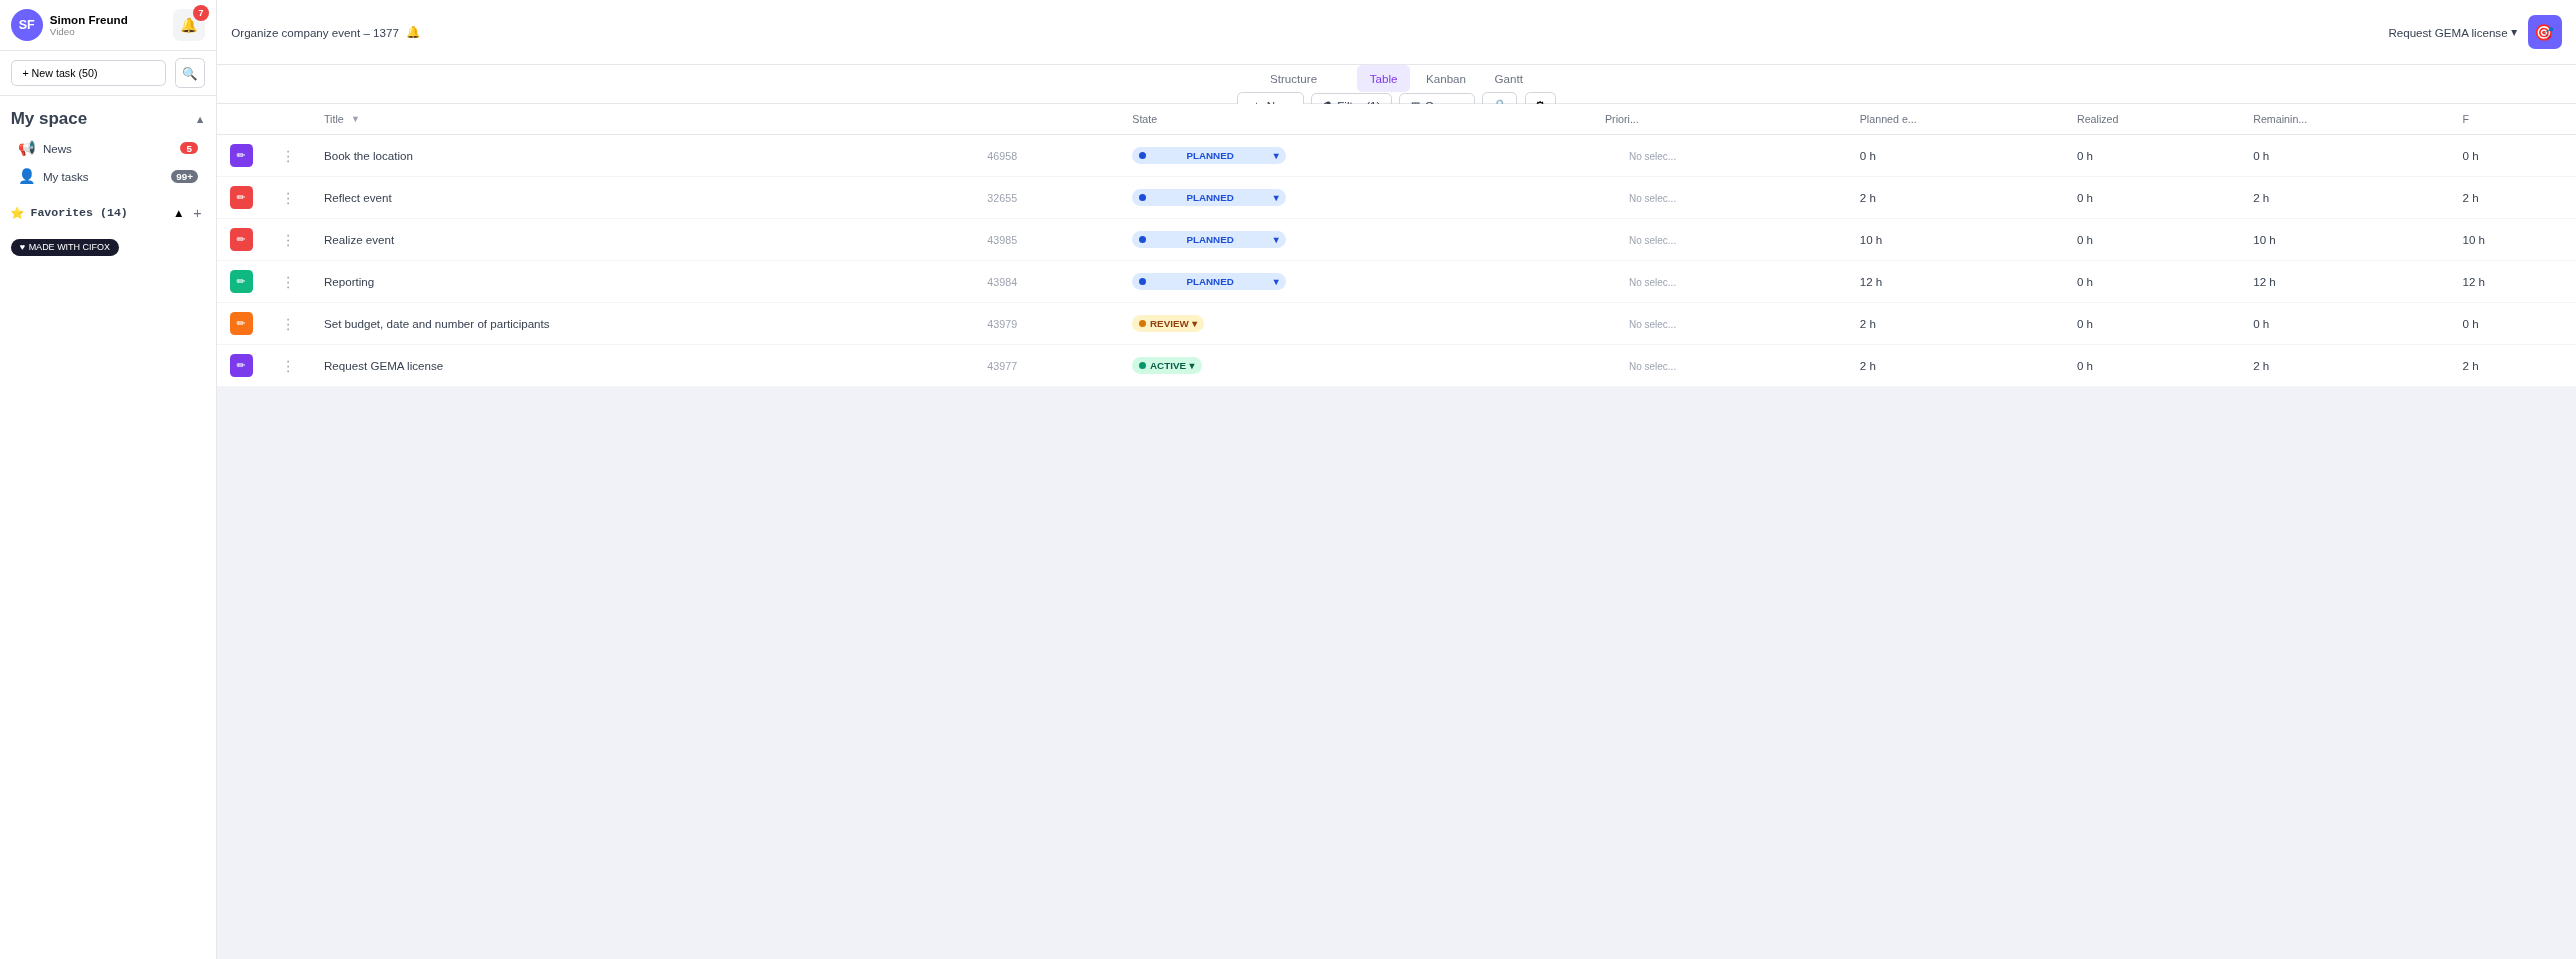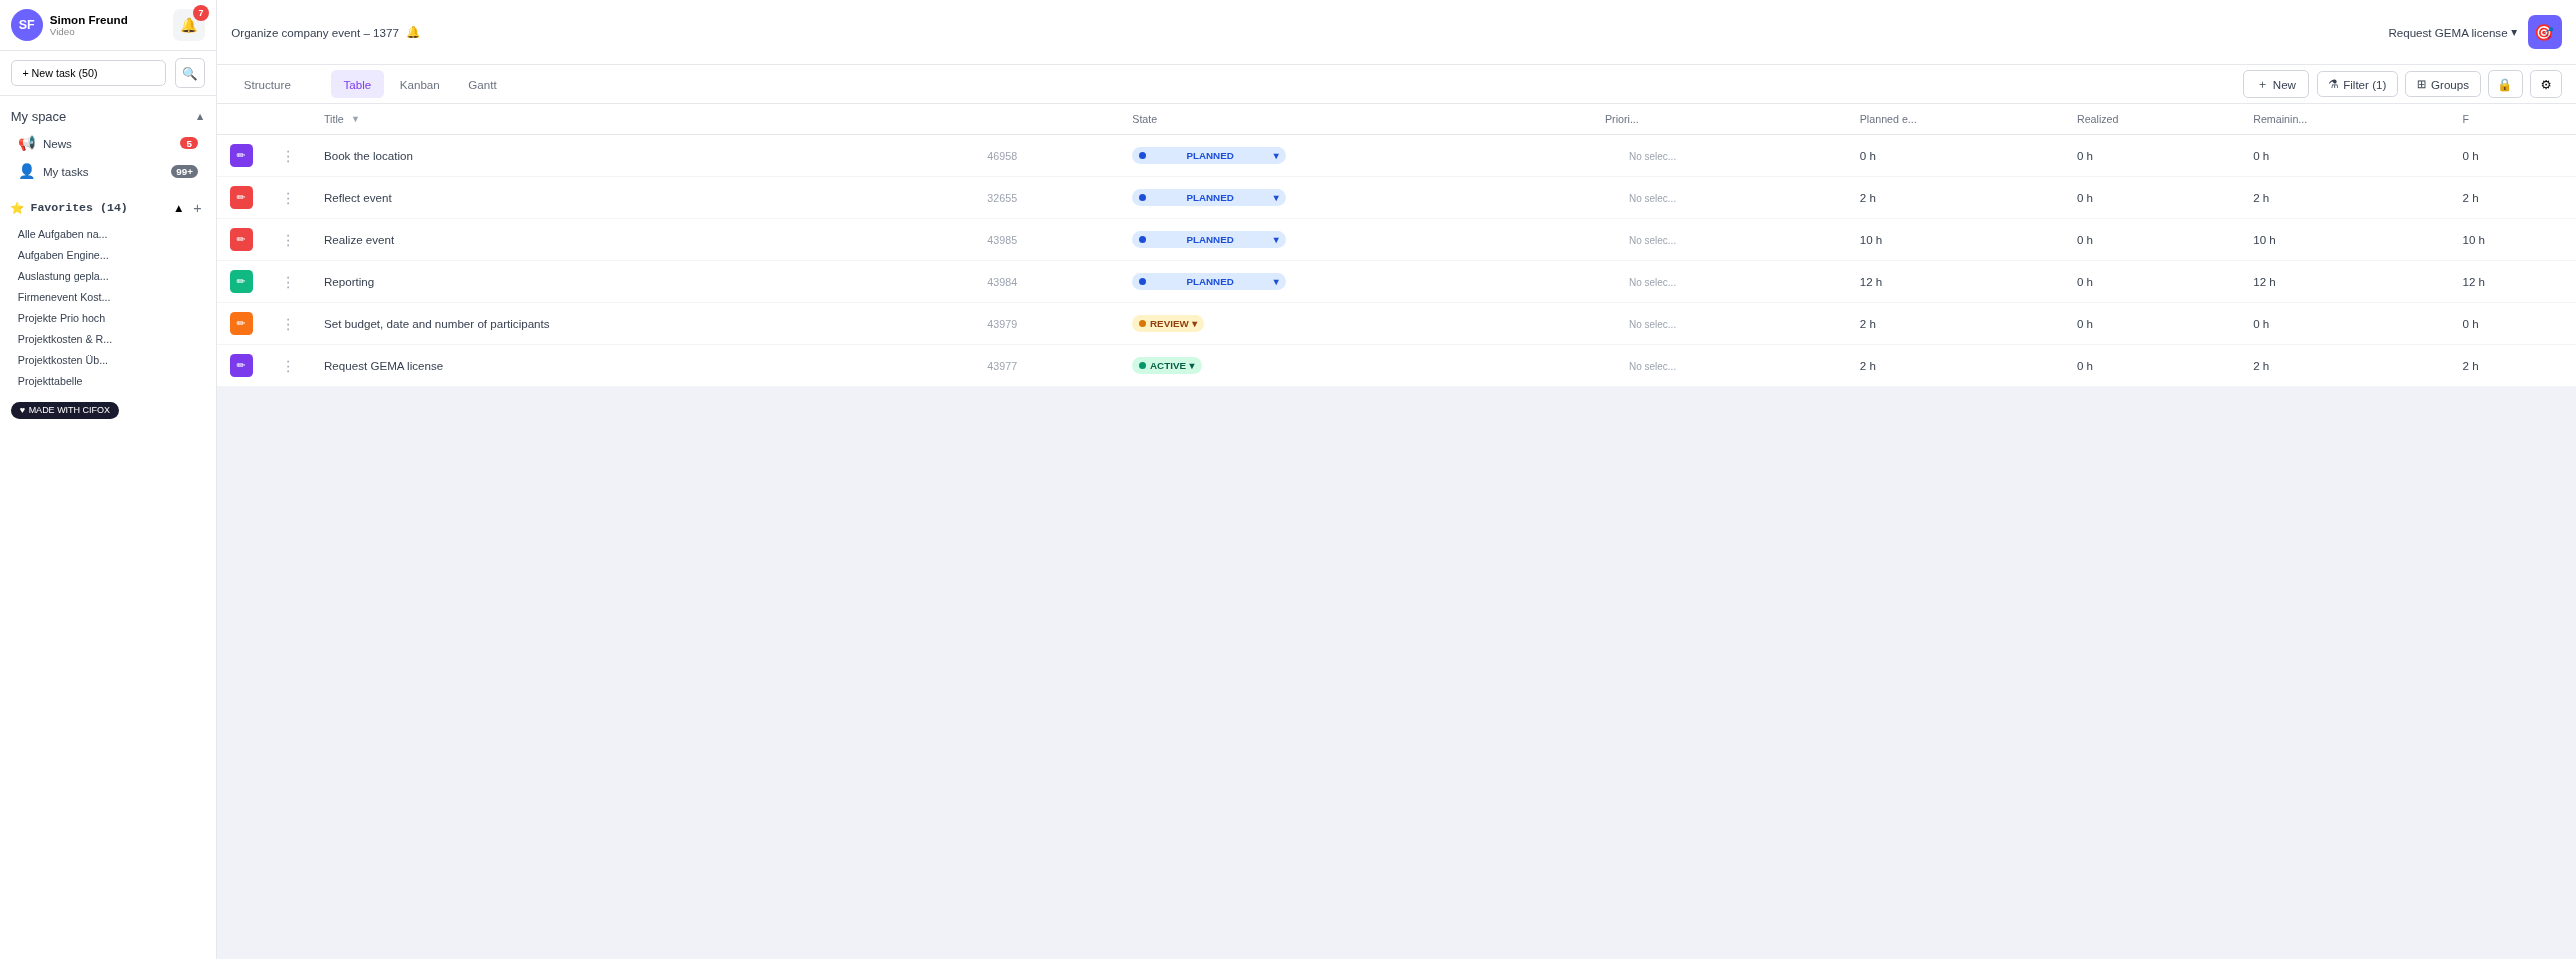--- a/index.html
+++ b/index.html
@@ -119,22 +119,22 @@
 
     .section-header {
       display: flex;
       align-items: center;
       justify-content: space-between;
       padding: 5.3px 0;
       cursor: pointer;
     }
 
     .section-title {
-      font-size: 13px;
-      font-weight: 400;
+      font-size: 17px;
+      font-weight: 700;
       color: #374151;
     }
 
     .chevron { font-size: 10.7px; color: #6b7280; }
 
     .sidebar-item {
       display: flex;
       align-items: center;
       padding: 6.2px 7.1px;
       border-radius: 5.3px;
@@ -267,20 +267,21 @@
 
     
     .view-tabs {
       background: #fff;
       border-bottom: 0.9px solid #e5e7eb;
       display: flex;
       align-items: center;
       justify-content: space-between;
       padding: 0 14.3px;
       height: 39px;
+      flex-direction: column;
     }
 
     .tabs-left {
       display: flex;
       align-items: center;
       gap: 3.6px;
     }
 
     .tab {
       padding: 7.1px 12.5px;
@@ -509,30 +510,20 @@
   </div>
 
   <div class="favorites-section">
     <div class="favorites-header">
       <span>⭐</span>
       <span class="favorites-title">Favorites (14)</span>
       <span>▲</span>
       <button class="add-fav-btn">+</button>
     </div>
 
-    <div id="fav-list">
-        <div class="fav-item">Alle Aufgaben na...</div>
-        <div class="fav-item">Aufgaben Engine...</div>
-        <div class="fav-item">Auslastung gepla...</div>
-        <div class="fav-item">Firmenevent Kost...</div>
-        <div class="fav-item">Projekte Prio hoch</div>
-        <div class="fav-item">Projektkosten &amp; R...</div>
-        <div class="fav-item">Projektkosten Üb...</div>
-        <div class="fav-item">Projekttabelle</div>
-      </div>
   </div>
 
   <div class="cifox-badge">
     <span>♥</span>
     <span>MADE WITH CIFOX</span>
   </div>
 
 </div>
 
 <div id="main">

